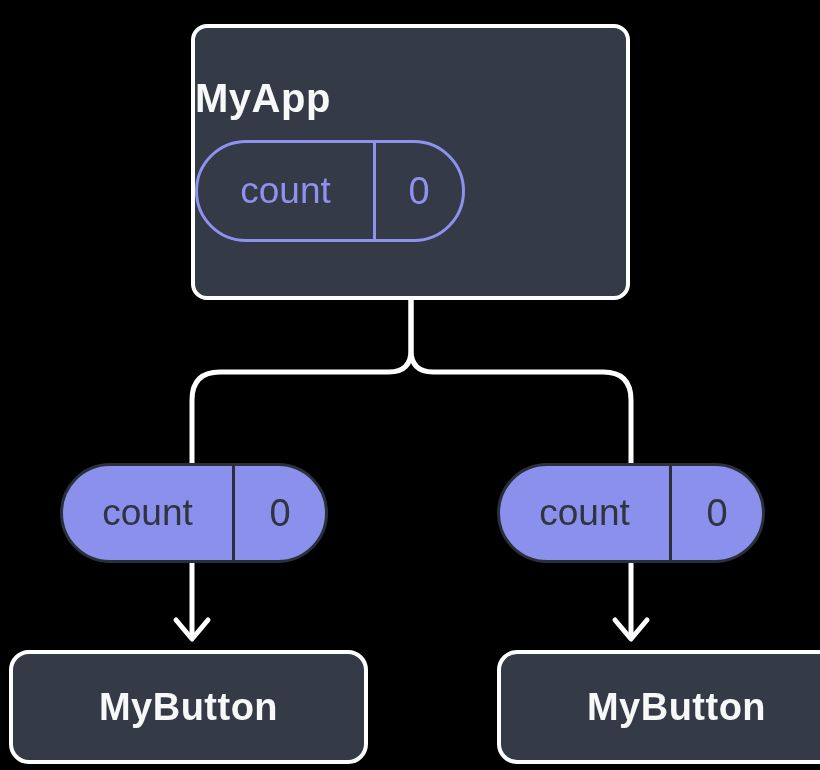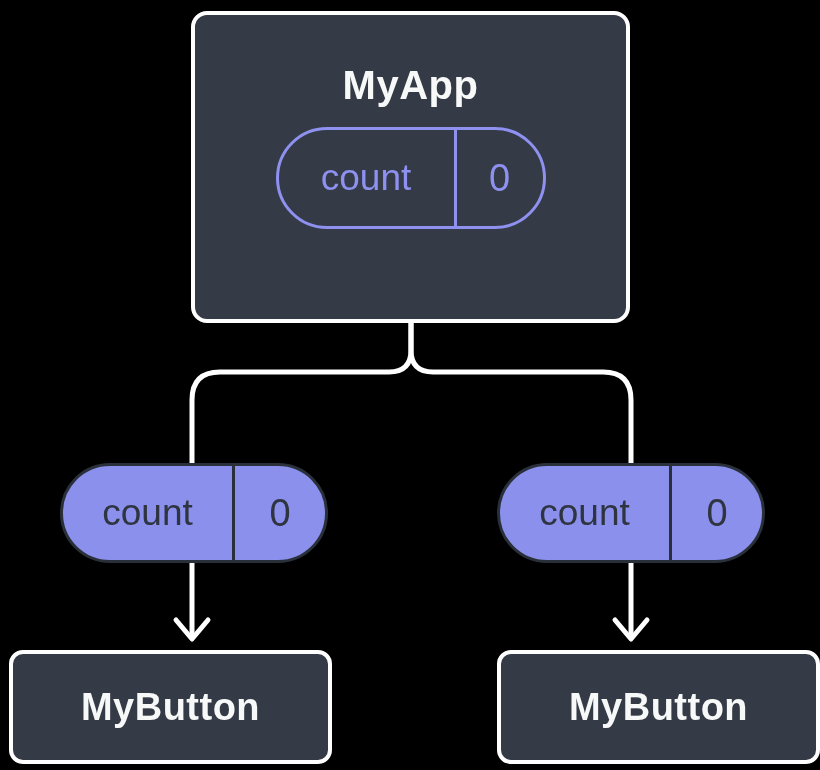--- a/index.html
+++ b/index.html
@@ -25,26 +25,25 @@
   .node {
     position: absolute;
     box-sizing: border-box;
     background: #343A46;
     border: 4px solid #FFFFFF;
     border-radius: 16px;
     color: #F7F8F8;
   }
   .root-node {
     left: 191px;
-    top: 11px;
+    top: 24px;
     width: 439px;
-    height: 312px;
+    height: 276px;
     display: flex;
     flex-direction: column;
-    align-items: center;
   }
   .root-title {
     margin-top: 46px;
     font-size: 40px;
     font-weight: 700;
     line-height: 48px;
     letter-spacing: 0.5px;
     color: #F7F8F8;
   }
   .state-pill {
@@ -100,23 +99,23 @@
   }
   .prop-pill .cell-value {
     flex: 1;
     display: flex;
     align-items: center;
     justify-content: center;
     font-size: 38px;
   }
   .child-node {
     top: 650px;
-    width: 323px;
+    width: 359px;
     height: 114px;
-    border-radius: 14px;
+    border-radius: 20px;
     display: flex;
     align-items: center;
     justify-content: center;
   }
   .child-node.left { left: 9px; }
   .child-node.right { left: 497px; }
   .child-title {
     font-size: 38px;
     font-weight: 700;
     letter-spacing: 0.5px;

